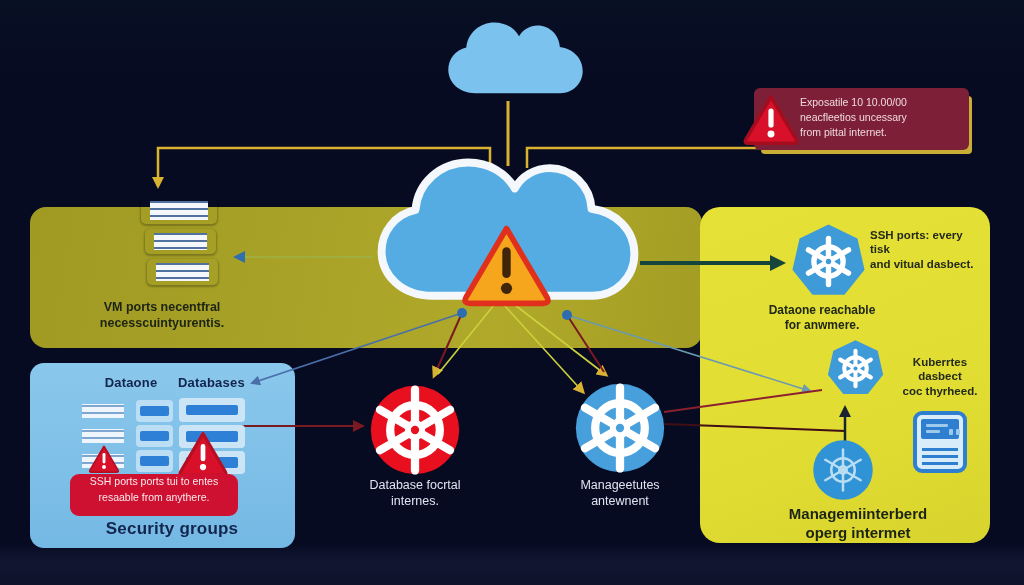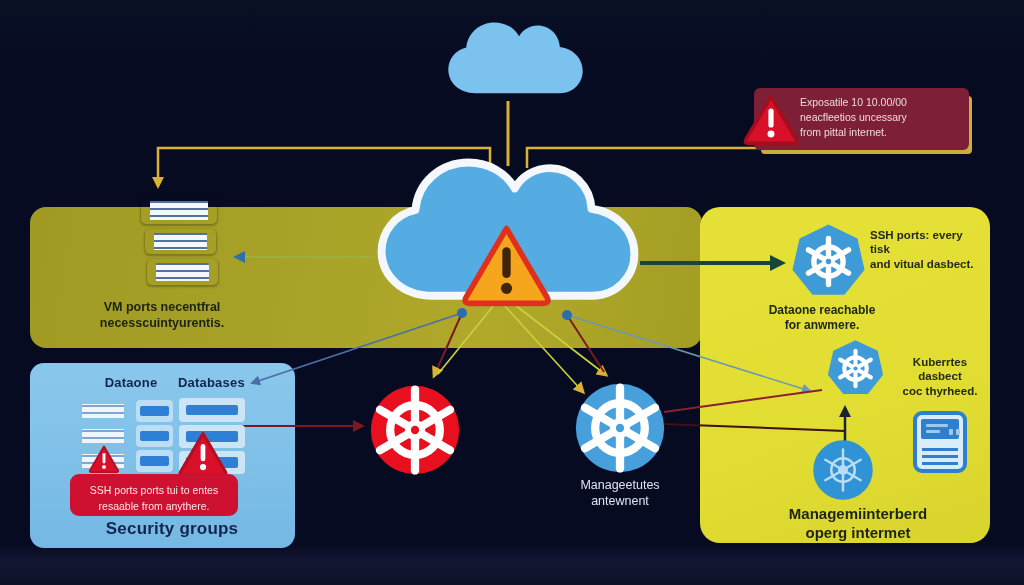--- a/index.html
+++ b/index.html
@@ -36,21 +36,21 @@
 
   
   .cell{position:absolute;border-radius:4px;}
   .cell.c1{background:#eef5fc;background-image:repeating-linear-gradient(to bottom,transparent 0 5px,#7fa6cf 5px 7px);
            background-clip:content-box;padding:4px 7px;}
   .cell.c2{background:#bcdef5;}
   .cell.c3{background:#cbe5f7;}
   .cell .bar{position:absolute;left:10%;top:28%;width:80%;height:44%;background:#2e7fd6;border-radius:2px;}
 
   #ssh-banner{left:70px;top:474px;width:168px;height:42px;background:#ce1031;border-radius:9px;
-              color:#fbe9ec;font-size:10.5px;line-height:1.5;text-align:center;padding-top:9px;box-sizing:border-box;}
+              color:#fbe9ec;font-size:10.5px;line-height:1.5;text-align:center;padding-top:0;box-sizing:border-box;}
   #ssh-banner span{display:block;}
 
   
   #doc-icon{left:913px;top:411px;width:54px;height:62px;border:4px solid #2e7fd0;border-radius:9px;
             background:#d8ecfa;box-sizing:border-box;}
   #doc-icon .head{position:absolute;left:4px;top:4px;right:4px;height:20px;background:#2e7fd0;border-radius:2px;}
   #doc-icon .head i{position:absolute;display:block;background:#9cc9ec;height:3px;border-radius:1px;}
   #doc-icon .lines{position:absolute;left:5px;right:5px;top:29px;bottom:4px;
             background:repeating-linear-gradient(to bottom,transparent 0 4px,#2e7fd0 4px 7px);}
 
@@ -190,20 +190,24 @@
   <div class="vm-card" style="left:144px;top:228px;width:73px;height:27px;box-sizing:border-box"></div>
   <div class="vm-card" style="left:146px;top:258px;width:73px;height:28px;box-sizing:border-box"></div>
   <div class="abs lbl" style="left:87px;top:300px;width:150px;font-size:12.5px;color:#1c2414">
     <span>VM ports necentfral</span>
     <span>necesscuintyurentis.</span>
   </div>
 
   <svg class="icon" style="left:369px;top:384px;--wc:#e8101f" width="92" height="92">
       <use href="#helm"></use>
     </svg>
+  <div class="abs white-lbl" style="left:353px;top:477px;width:124px">
+    <span>Database focrtal</span>
+    <span>internes.</span>
+  </div>
 
   <svg class="icon" style="left:574px;top:382px;--wc:#47a0dc" width="92" height="92">
       <use href="#helm"></use>
     </svg>
   <div class="abs white-lbl" style="left:558px;top:477px;width:124px">
     <span>Manageetutes</span>
     <span>antewnent</span>
   </div>
 
   <svg class="icon" style="left:790px;top:223px;--hep:#3f9ad8" width="77" height="77">

